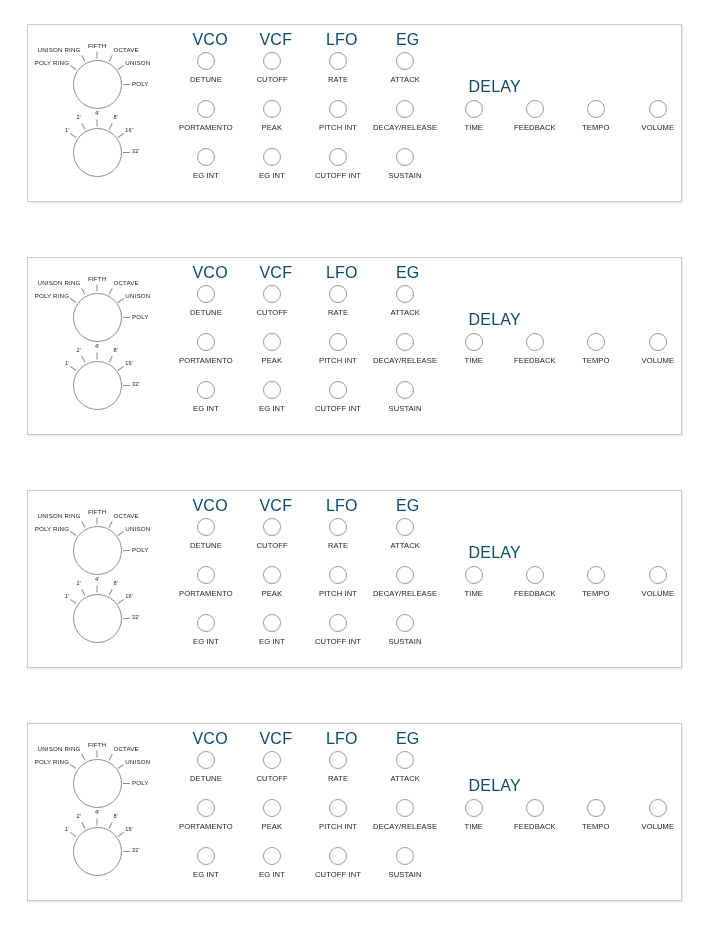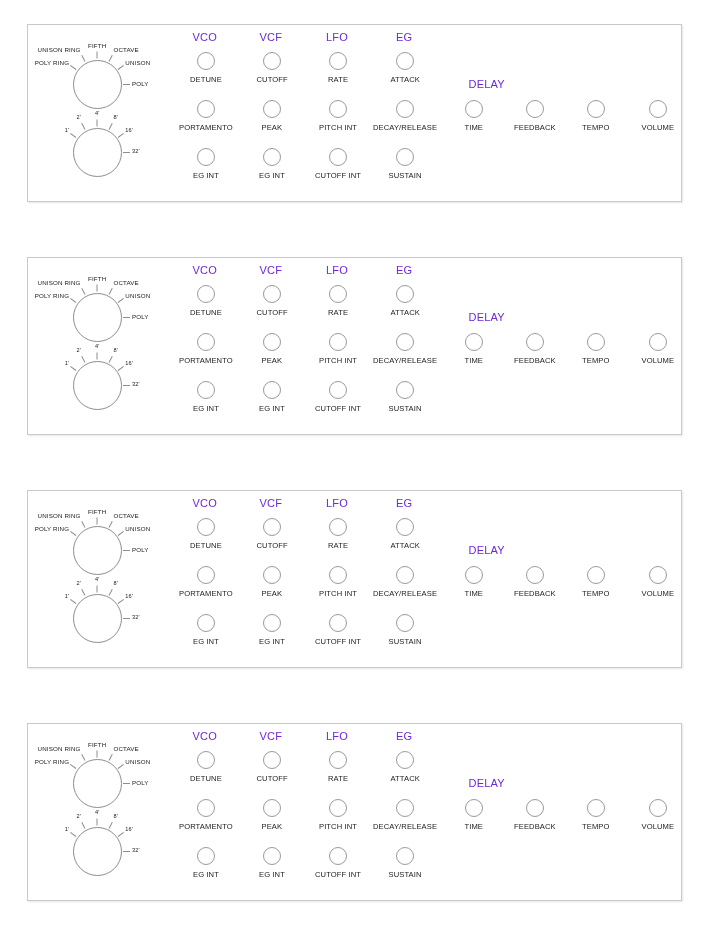--- a/index.html
+++ b/index.html
@@ -80,22 +80,22 @@
     font-size: 7.6px;
     color: #1a1a1a;
     white-space: nowrap;
     text-align: center;
     line-height: 1;
     letter-spacing: 0.1px;
   }
 
   .section-head {
     position: absolute;
-    font-size: 11px;
-    color: #6d28d9;
+    font-size: 16px;
+    color: #0c4a6e;
     white-space: nowrap;
     line-height: 1;
     letter-spacing: 0.2px;
   }
 </style>
 </head>
 <body>
 
 <div id="panels">
     <div class="panel" style="top: 24px; left: 27px;">

